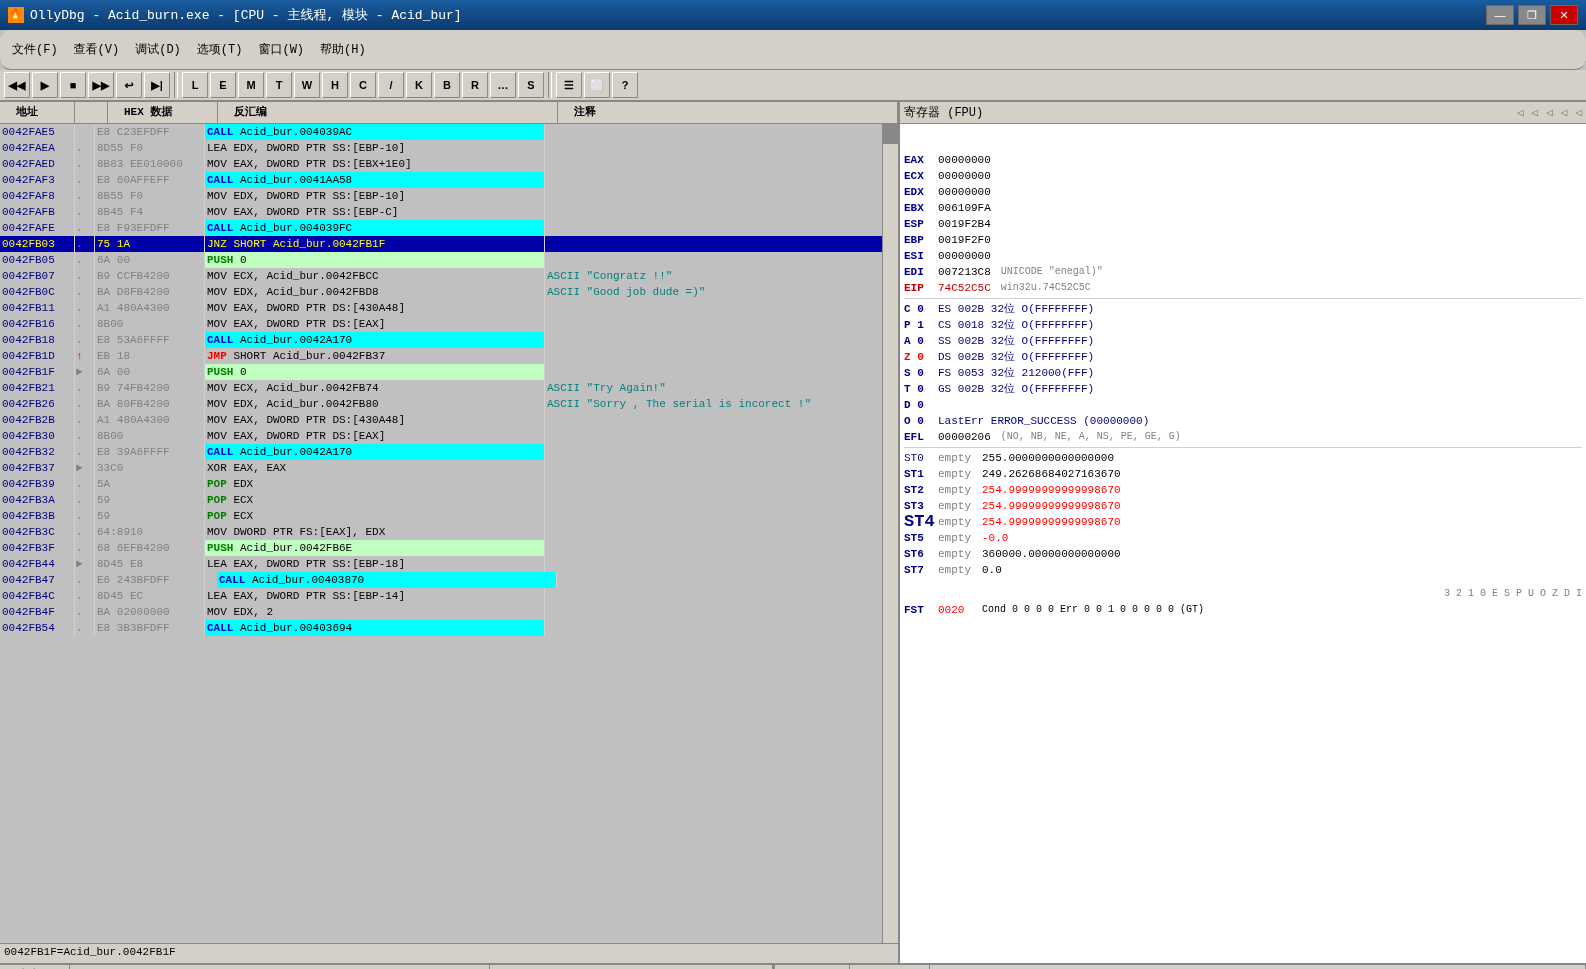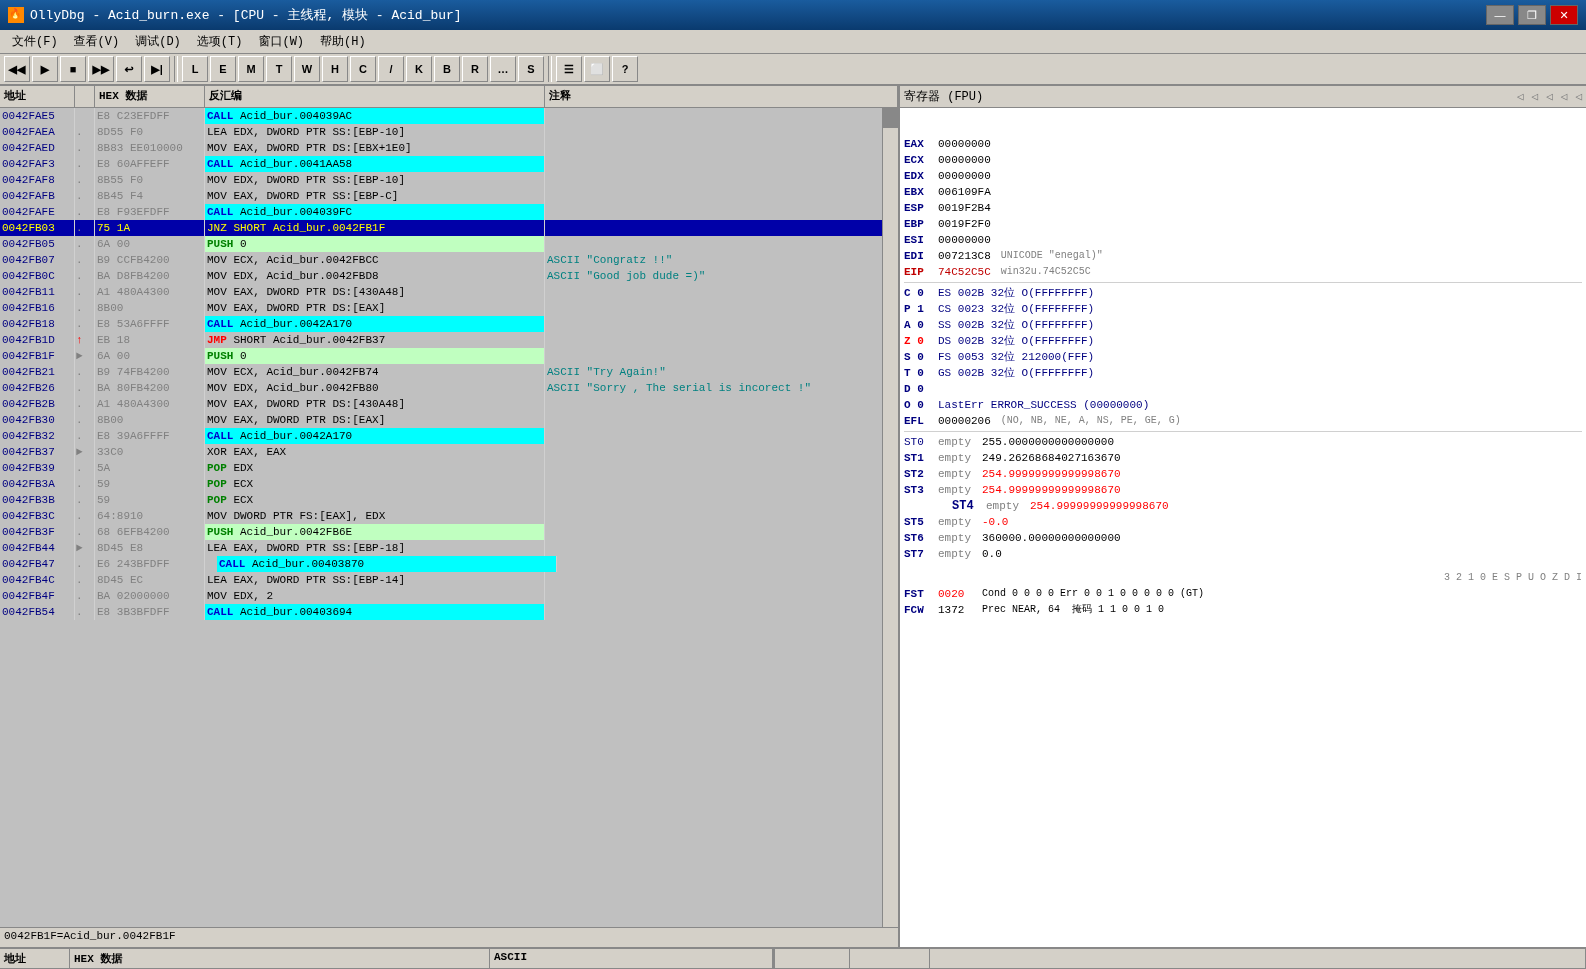--- a/index.html
+++ b/index.html
@@ -50,25 +50,26 @@
       cursor: pointer;
       display: flex;
       align-items: center;
       justify-content: center;
       font-size: 11px;
     }
 
     
     #menu-bar {
       background: #d4d0c8;
-      height: 24px;
+      height: 40px;
       display: flex;
       align-items: center;
       padding: 0 4px;
       border-bottom: 1px solid #888;
+      border-radius: 11px;
     }
     #menu-bar .menu-item {
       padding: 2px 8px;
       cursor: pointer;
       font-size: 12px;
     }
 
     
     #toolbar {
       background: #d4d0c8;
@@ -116,21 +117,21 @@
 
     
     #disasm-header {
       background: #d4d0c8;
       height: 22px;
       display: flex;
       border-bottom: 1px solid #888;
     }
     .col-header {
       border-right: 1px solid #888;
-      padding: 2px 4px;
+      padding: 2px 16px;
       font-size: 11px;
       font-weight: bold;
     }
     .disasm-row {
       display: flex;
       height: 16px;
       line-height: 16px;
       font-size: 11px;
       border-bottom: none;
     }
@@ -613,21 +614,21 @@
           <span class="reg-val" style="color:#c00000">74C52C5C</span>
           <span class="reg-extra">&nbsp;win32u.74C52C5C</span>
         </div>
         <div class="divider-line"></div>
         <div class="reg-row">
           <span style="color:#000080;width:30px;font-weight:bold;font-size:11px;">C 0</span>
           <span style="color:#000080;font-size:11px;">ES 002B 32位 O(FFFFFFFF)</span>
         </div>
         <div class="reg-row">
           <span style="color:#000080;width:30px;font-weight:bold;font-size:11px;">P 1</span>
-          <span style="color:#000080;font-size:11px;">CS 0023 32位 O(FFFFFFFF)</span>
+          <span style="color:#000080;font-size:11px;">CS 0018 32位 O(FFFFFFFF)</span>
         </div>
         <div class="reg-row">
           <span style="color:#000080;width:30px;font-weight:bold;font-size:11px;">A 0</span>
           <span style="color:#000080;font-size:11px;">SS 002B 32位 O(FFFFFFFF)</span>
         </div>
         <div class="reg-row">
           <span style="color:#ff0000;width:30px;font-weight:bold;font-size:11px;">Z 0</span>
           <span style="color:#000080;font-size:11px;">DS 002B 32位 O(FFFFFFFF)</span>
         </div>
         <div class="reg-row">
@@ -666,21 +667,21 @@
           <span style="color:#000080;width:30px;font-weight:bold;font-size:11px;">ST2</span>
           <span style="color:#808080;font-size:11px;width:40px;">empty</span>
           <span style="color:#ff0000;font-size:11px;">254.99999999999998670</span>
         </div>
         <div class="reg-row">
           <span style="color:#000080;width:30px;font-weight:bold;font-size:11px;">ST3</span>
           <span style="color:#808080;font-size:11px;width:40px;">empty</span>
           <span style="color:#ff0000;font-size:11px;">254.99999999999998670</span>
         </div>
         <div class="reg-row">
-          <span style="color:#000080;width:30px;font-weight:bold;font-size:12px;margin-left:48px;">ST4</span>
+          <span style="color:#000080;width:30px;font-weight:bold;font-size:17px;">ST4</span>
           <span style="color:#808080;font-size:11px;width:40px;">empty</span>
           <span style="color:#ff0000;font-size:11px;">254.99999999999998670</span>
         </div>
         <div class="reg-row">
           <span style="color:#000080;width:30px;font-weight:bold;font-size:11px;">ST5</span>
           <span style="color:#808080;font-size:11px;width:40px;">empty</span>
           <span style="color:#ff0000;font-size:11px;">-0.0</span>
         </div>
         <div class="reg-row">
           <span style="color:#000080;width:30px;font-weight:bold;font-size:11px;">ST6</span>
@@ -690,25 +691,20 @@
         <div class="reg-row">
           <span style="color:#000080;width:30px;font-weight:bold;font-size:11px;">ST7</span>
           <span style="color:#808080;font-size:11px;width:40px;">empty</span>
           <span style="color:#000000;font-size:11px;">0.0</span>
         </div>
         <div style="font-size: 10px; color: rgb(128, 128, 128); margin-top: 8px; text-align: right;">     3 2 1 0      E S P U O Z D I</div>
         <div class="reg-row">
           <span style="color:#000080;font-weight:bold;font-size:11px;width:30px;">FST</span>
           <span style="color:#ff0000;font-size:11px;width:40px;">0020</span>
           <span style="font-size:10px;">Cond 0 0 0 0&nbsp;Err 0 0 1 0 0 0 0 0&nbsp;(GT)</span>
-        </div>
-        <div class="reg-row">
-          <span style="color:#000080;font-weight:bold;font-size:11px;width:30px;">FCW</span>
-          <span style="color:#000000;font-size:11px;width:40px;">1372</span>
-          <span style="font-size:10px;">Prec NEAR, 64&nbsp;&nbsp;掩码   1 1 0 0 1 0</span>
         </div>
       </div>
   </div>
 
 </div>
 
 <div id="bottom-area">
 
   <div id="dump-panel">
     <div id="dump-header">

